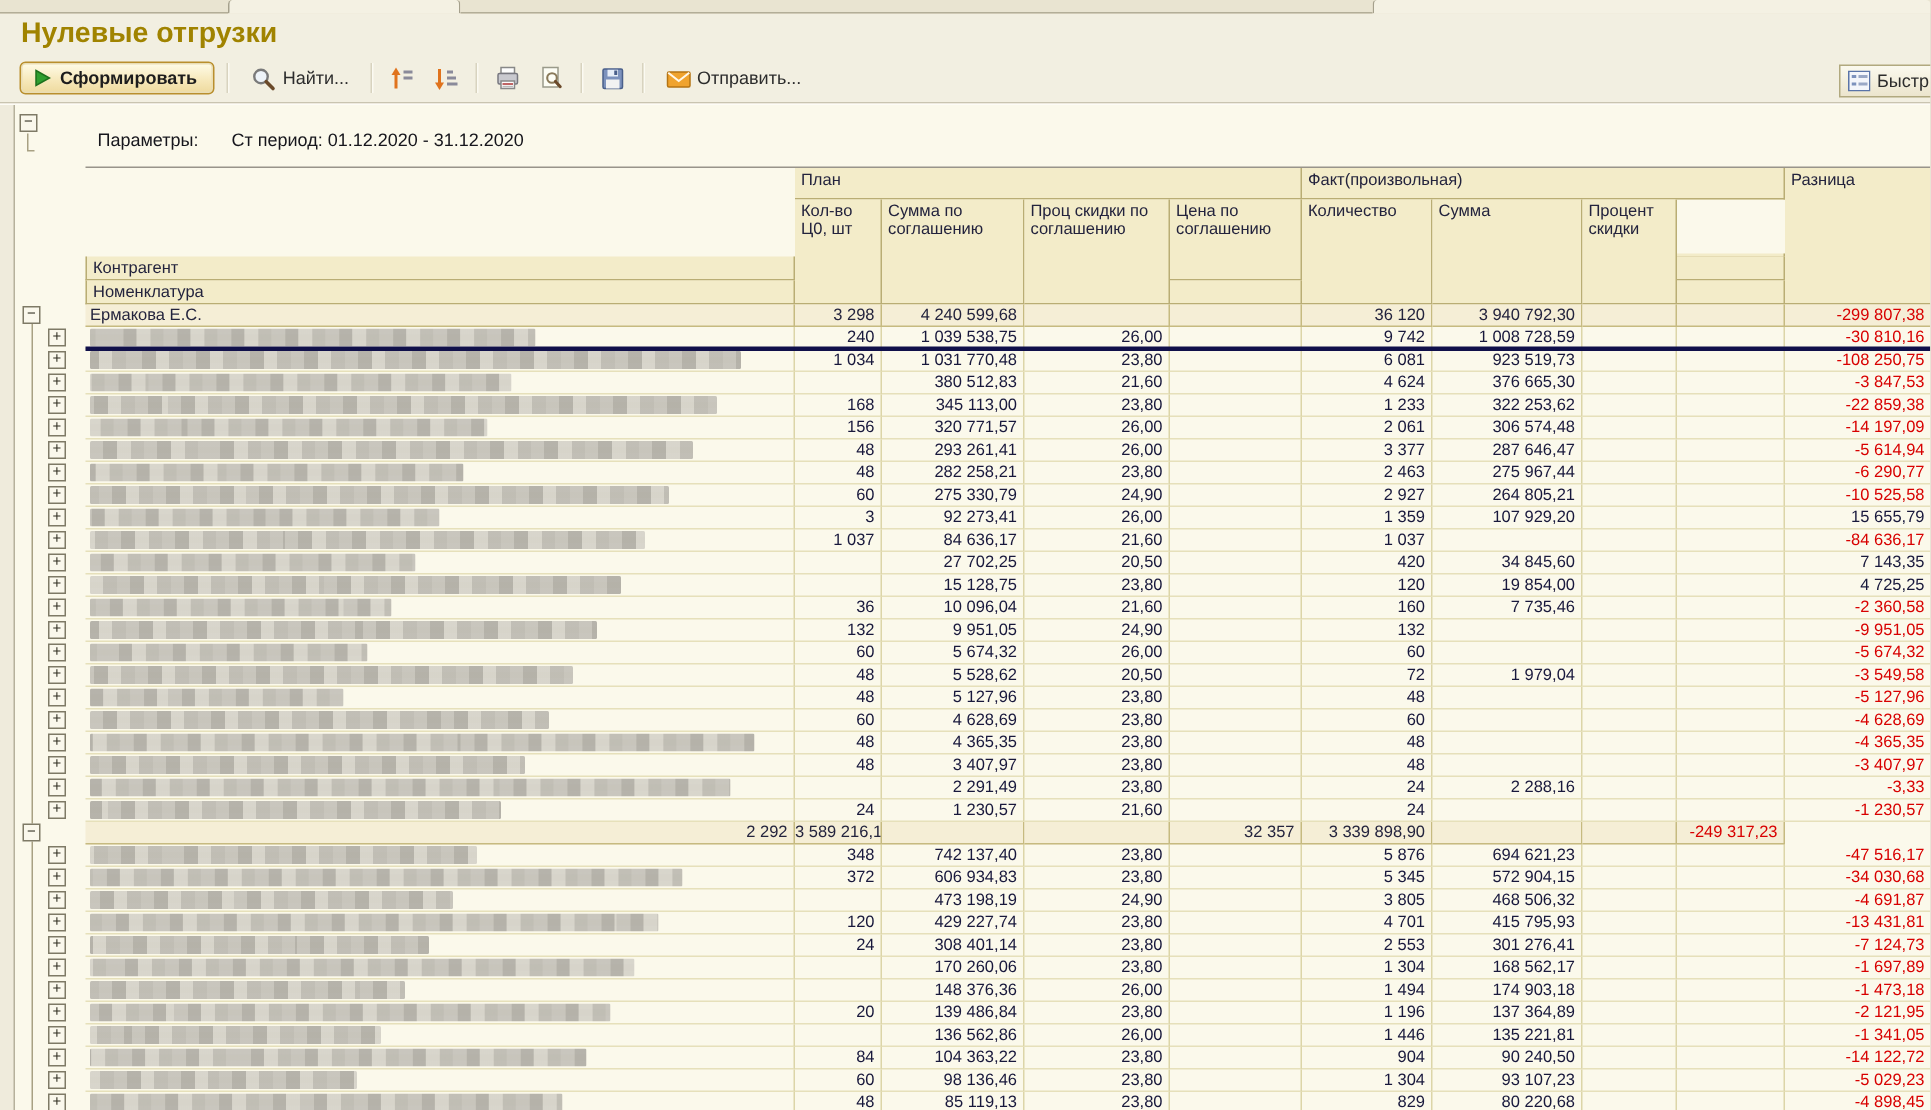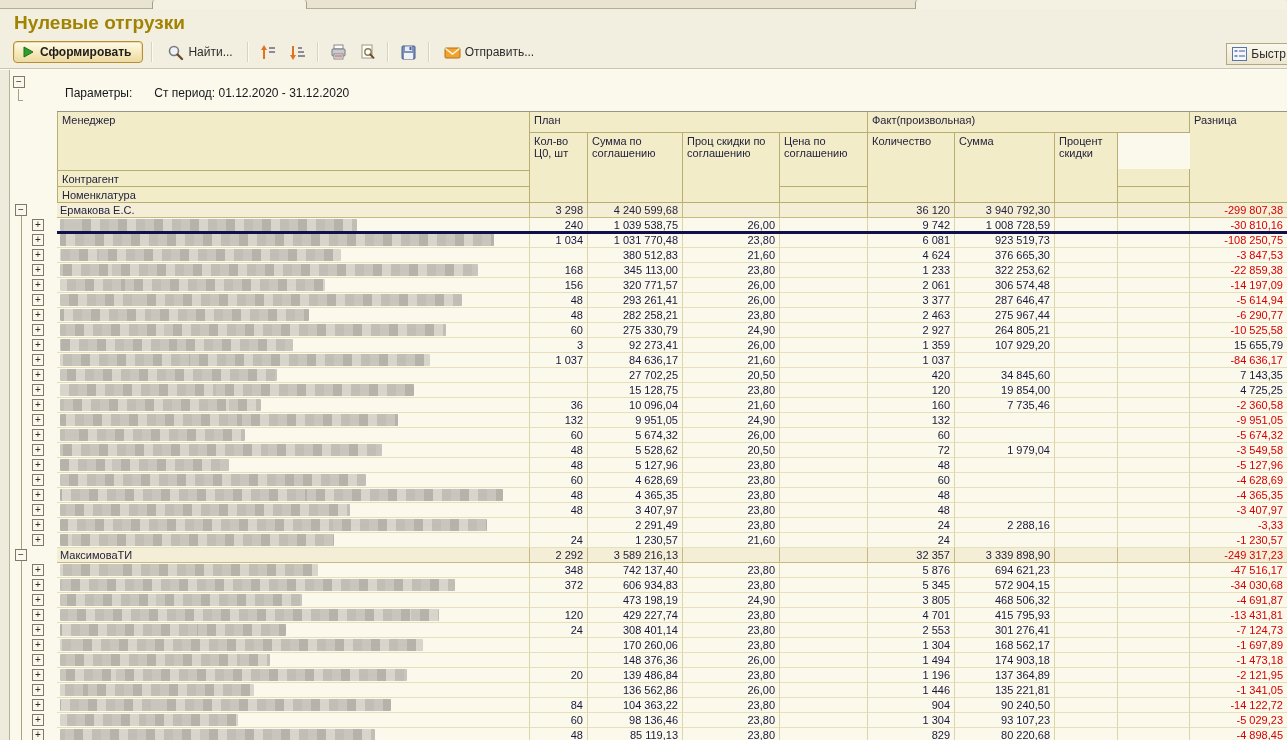--- a/index.html
+++ b/index.html
@@ -207,21 +207,20 @@
     <div class="treebox" style="left:13px;top:6px;">−</div>
     <div class="bracket-v"></div>
     <div class="bracket-h"></div>
 
     <div class="params">
       <span class="plabel">Параметры:</span>
       <span class="pvalue">Ст период: 01.12.2020 - 31.12.2020</span>
     </div>
 
     <div class="thead">
-      <div class="hcell bl" style="grid-area:1/1/3/2;">Менеджер</div>
       <div class="hcell bl" style="grid-area:3/1/4/2;">Контрагент</div>
       <div class="hcell bl" style="grid-area:4/1/5/2;">Номенклатура</div>
 
       <div class="hcell" style="grid-area:1/2/2/6;">План</div>
       <div class="hcell" style="grid-area:1/6/2/10;">Факт(произвольная)</div>
       <div class="hcell" style="grid-area:1/10/5/11;border-right:none;">Разница</div>
 
       <div class="hcell" style="grid-area:2/2/5/3;">Кол-во Ц0, шт</div>
       <div class="hcell" style="grid-area:2/3/5/4;">Сумма по соглашению</div>
       <div class="hcell" style="grid-area:2/5/4/6;">Цена по соглашению</div>
@@ -551,21 +550,20 @@
           <div class="num">1 230,57</div>
           <div class="num">21,60</div>
           <div class="num"></div>
           <div class="num">24</div>
           <div class="num"></div>
           <div class="num"></div>
           <div class="num"></div>
           <div class="num neg">-1 230,57</div>
         </div>
         <div class="trow grp">
-          <div class="name">МаксимоваТИ</div>
           <div class="num">2 292</div>
           <div class="num">3 589 216,13</div>
           <div class="num"></div>
           <div class="num"></div>
           <div class="num">32 357</div>
           <div class="num">3 339 898,90</div>
           <div class="num"></div>
           <div class="num"></div>
           <div class="num neg">-249 317,23</div>
         </div>

